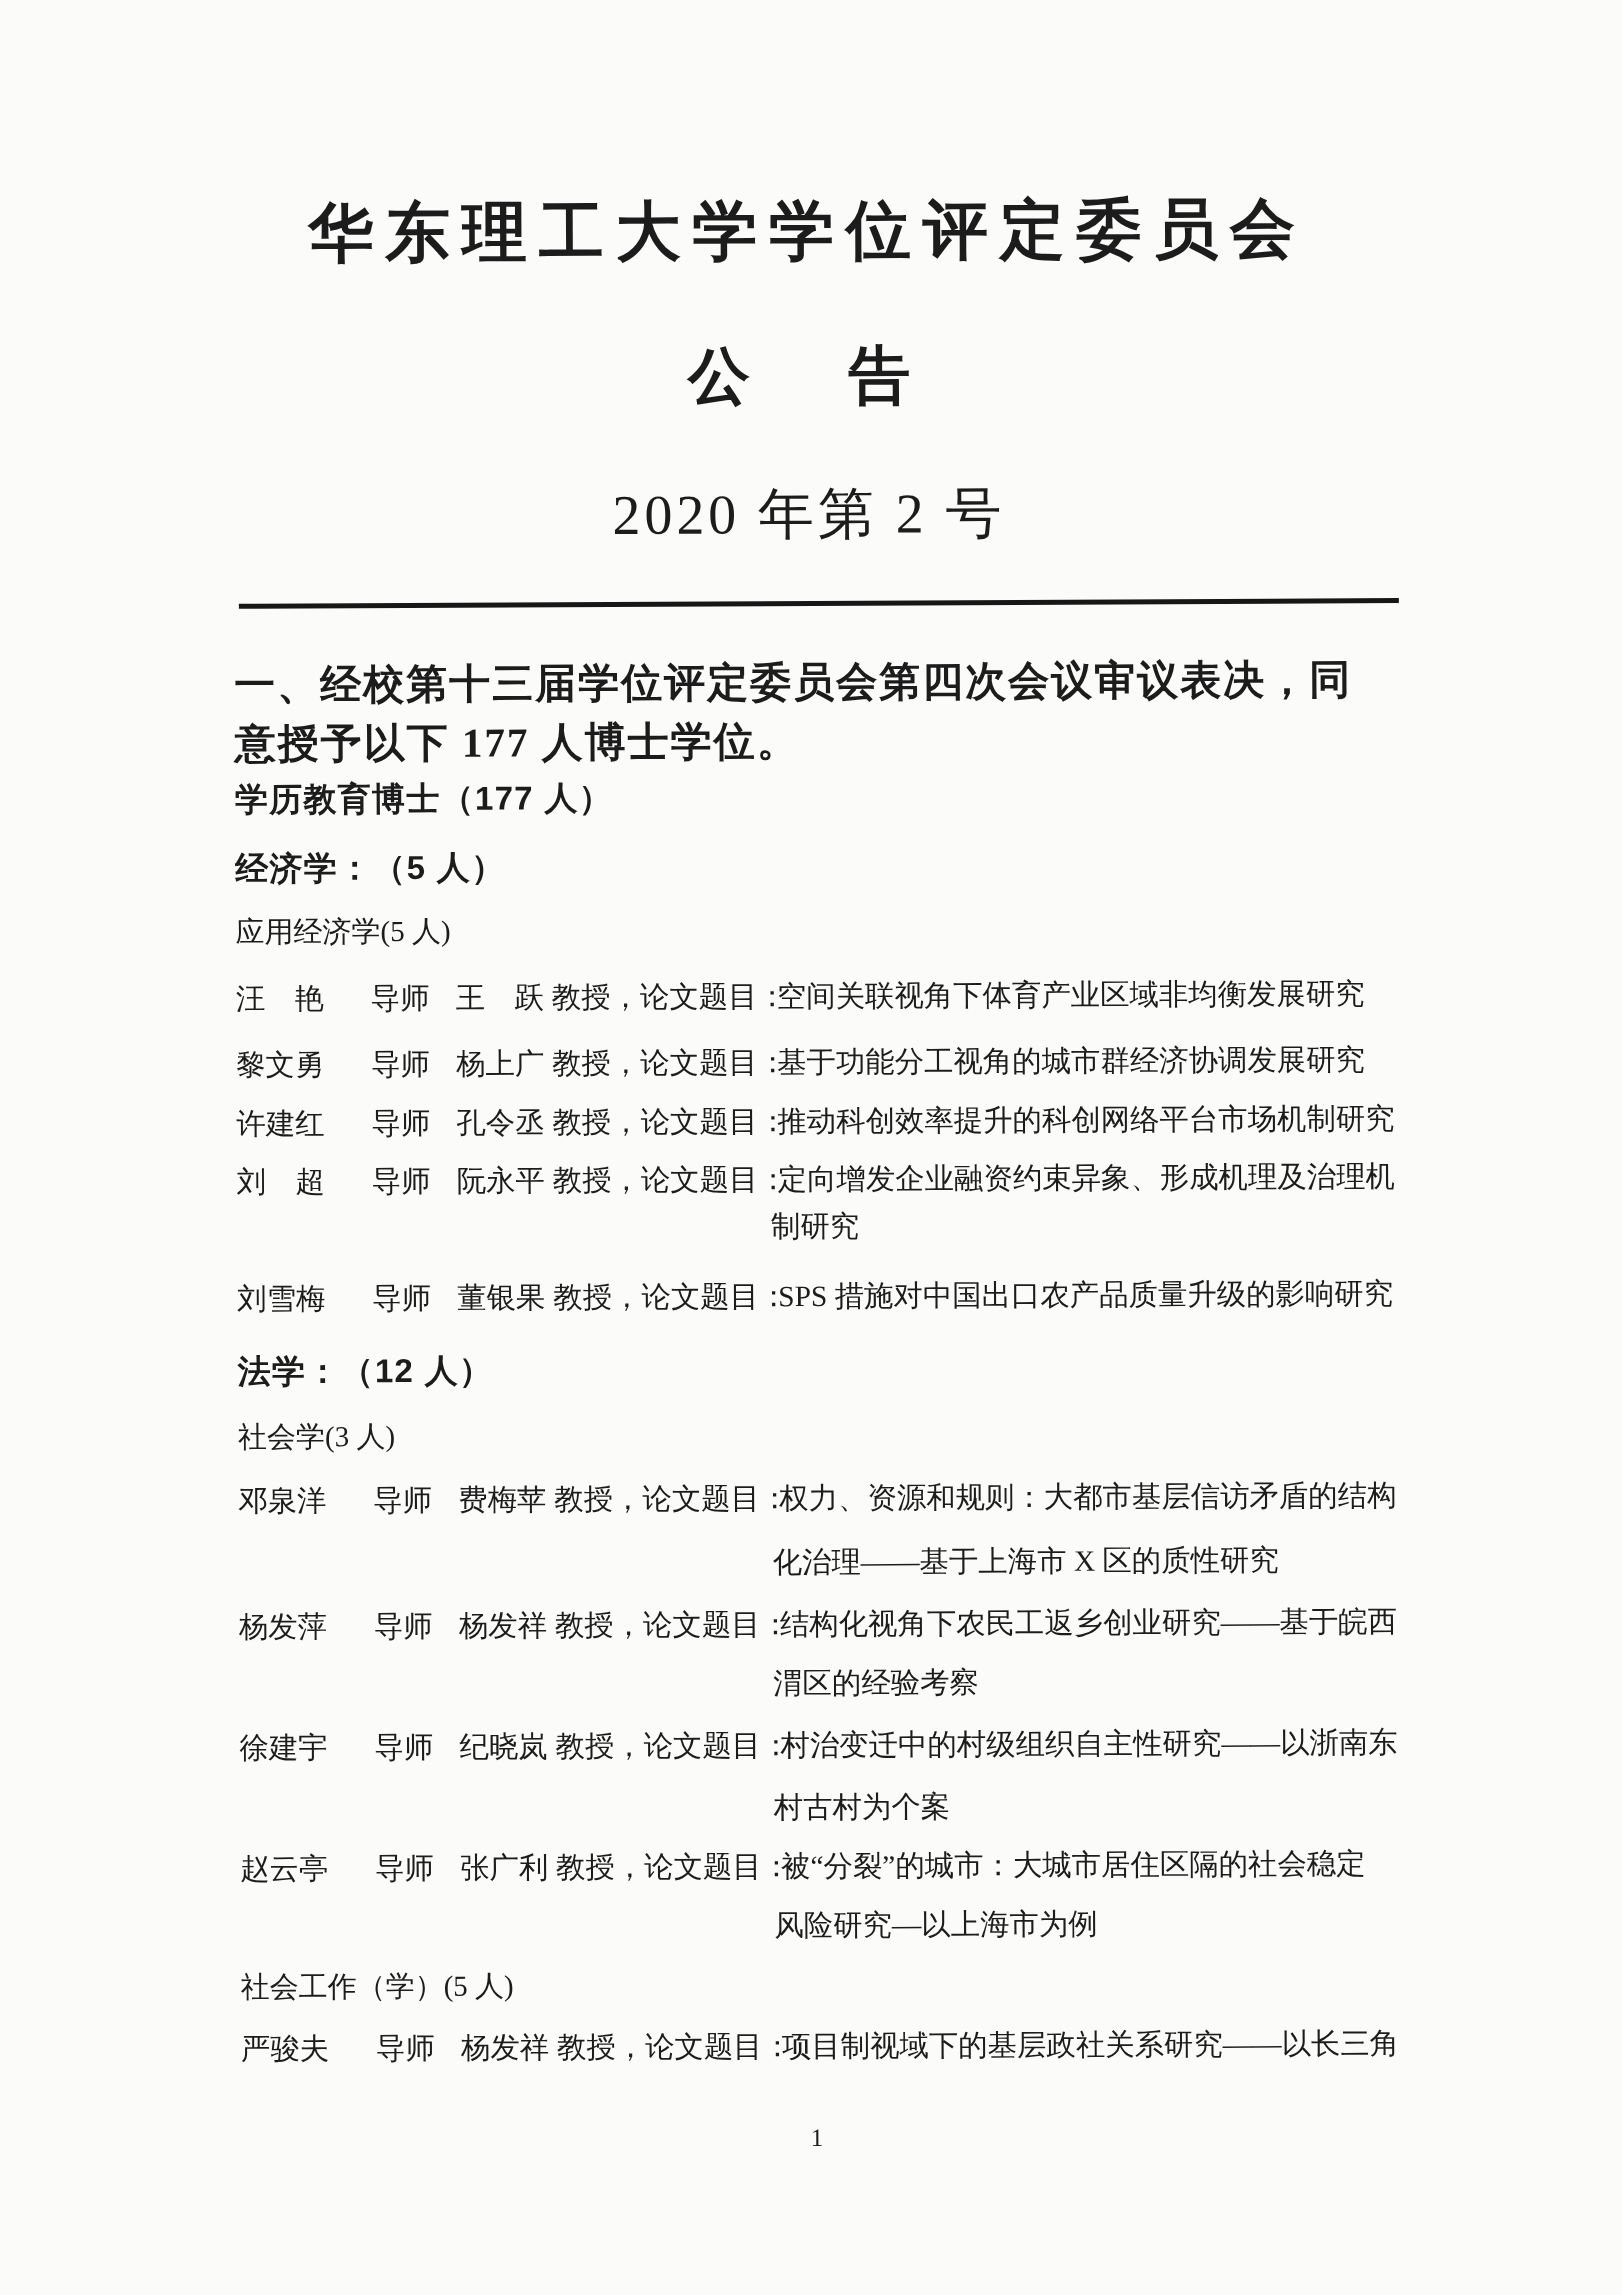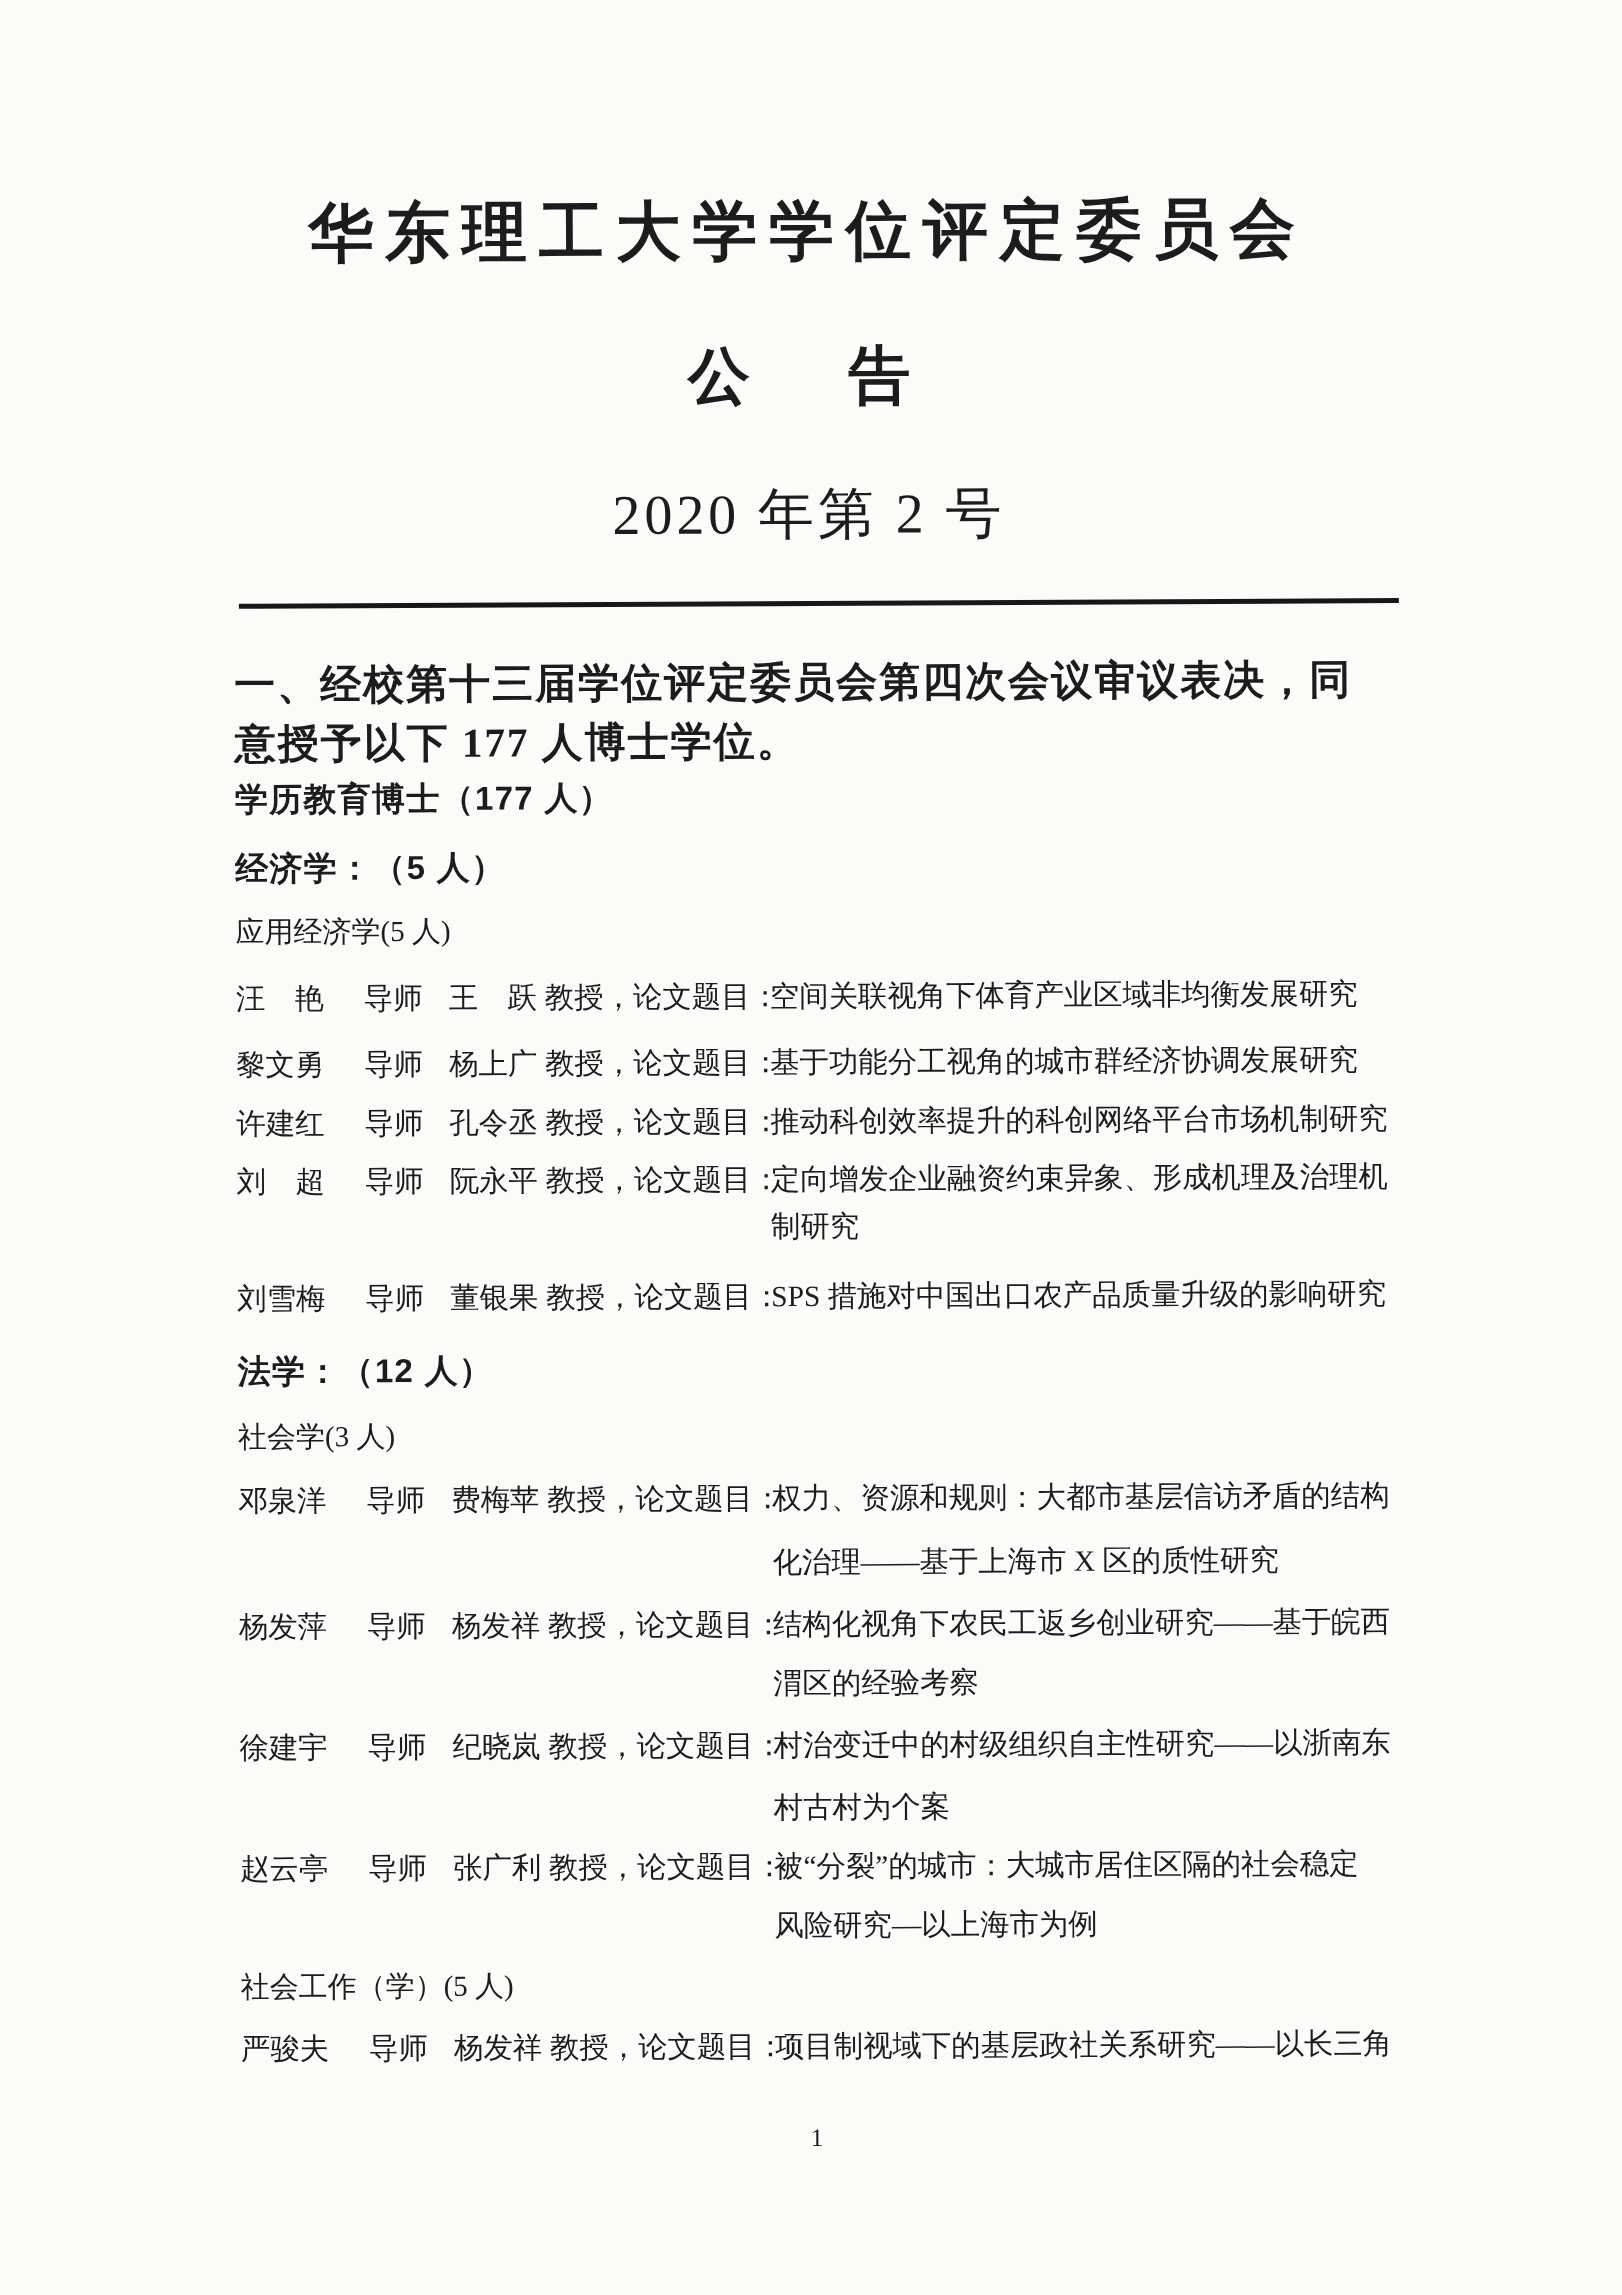--- a/index.html
+++ b/index.html
@@ -81,21 +81,21 @@
   }
   .entry {
     display: flex;
     align-items: baseline;
     font-family: "Liberation Serif", "DejaVu Serif", serif;
     font-weight: 400;
     font-size: 29.4px;
     line-height: 1;
   }
   .c-name    { width: 128px; flex: none; }
-  .c-mentor  { width: 85px; flex: none; }
+  .c-mentor  { width: 85px; flex: none; margin-left: 7px; }
   .c-advisor { width: 96px; flex: none; }
   .c-prof    { width: 225px; flex: none; }
   .c-title   { flex: none; }
   .cont {
     left: 770px;
     font-family: "Liberation Serif", "DejaVu Serif", serif;
     font-weight: 400;
     font-size: 29.4px;
     line-height: 1;
   }

